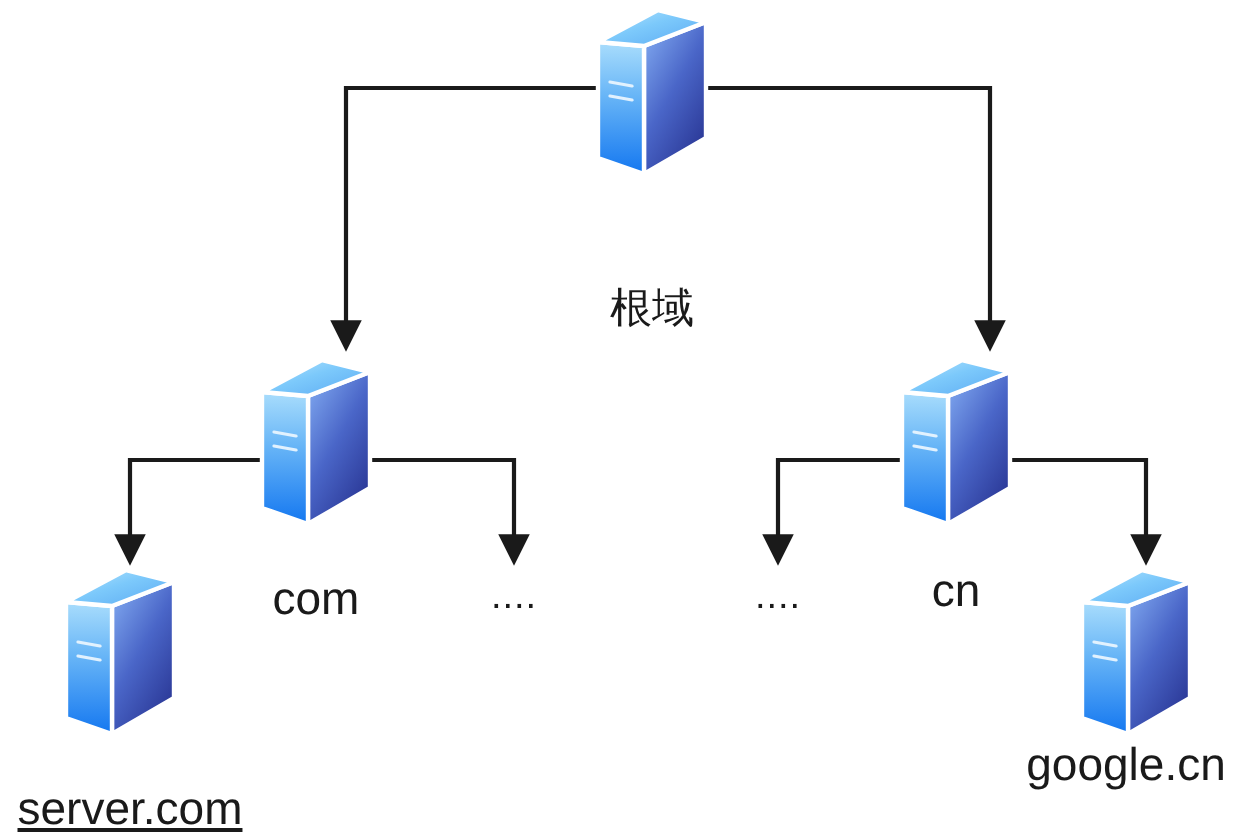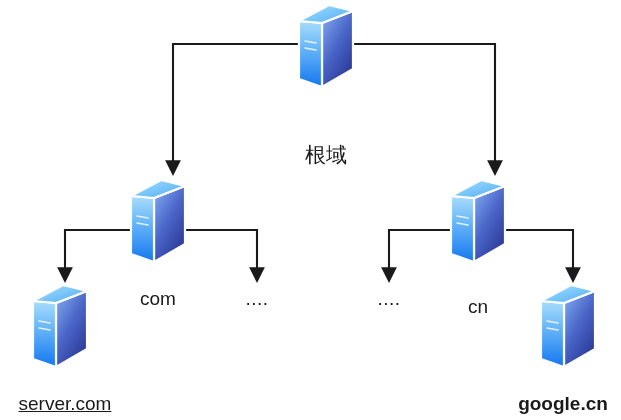--- a/index.html
+++ b/index.html
@@ -19,21 +19,21 @@
     position: absolute;
     left: 0;
     top: 0;
     width: 621px;
     height: 420px;
   }
   .node-label {
     position: absolute;
     color: #1a1a1a;
     font-family: "Liberation Sans", sans-serif;
-    font-size: 19px;
+    font-size: 23px;
     line-height: 22px;
     white-space: nowrap;
     text-align: center;
     -webkit-font-smoothing: antialiased;
   }
   .node-label.cjk {
     font-size: 21px;
   }
   .node-label.dots {
     font-size: 19px;
@@ -109,17 +109,17 @@
 </svg>
 
 <div class="node-label cjk" style="left:286px; top:104px; width:80px;margin-top:40px;">根域</div>
 
 <div class="node-label" style="left:118px; top:288px; width:80px;">com</div>
 
 <div class="node-label dots" style="left:222px; top:288px; width:70px;">....</div>
 
 <div class="node-label dots" style="left:354px; top:288px; width:70px;">....</div>
 
-<div class="node-label" style="left:438px; top:296px; width:80px;">cn</div>
+<div class="node-label" style="left:438px; top:284px; width:80px;">cn</div>
 
 <div class="node-label" style="left:0px; top:393px; width:130px;text-decoration:underline;">server.com</div>
 
-<div class="node-label" style="left:505px; top:393px; width:116px;font-weight:bold;">google.cn</div>
+<div class="node-label" style="left:505px; top:371px; width:116px;">google.cn</div>
 
 </body></html>

